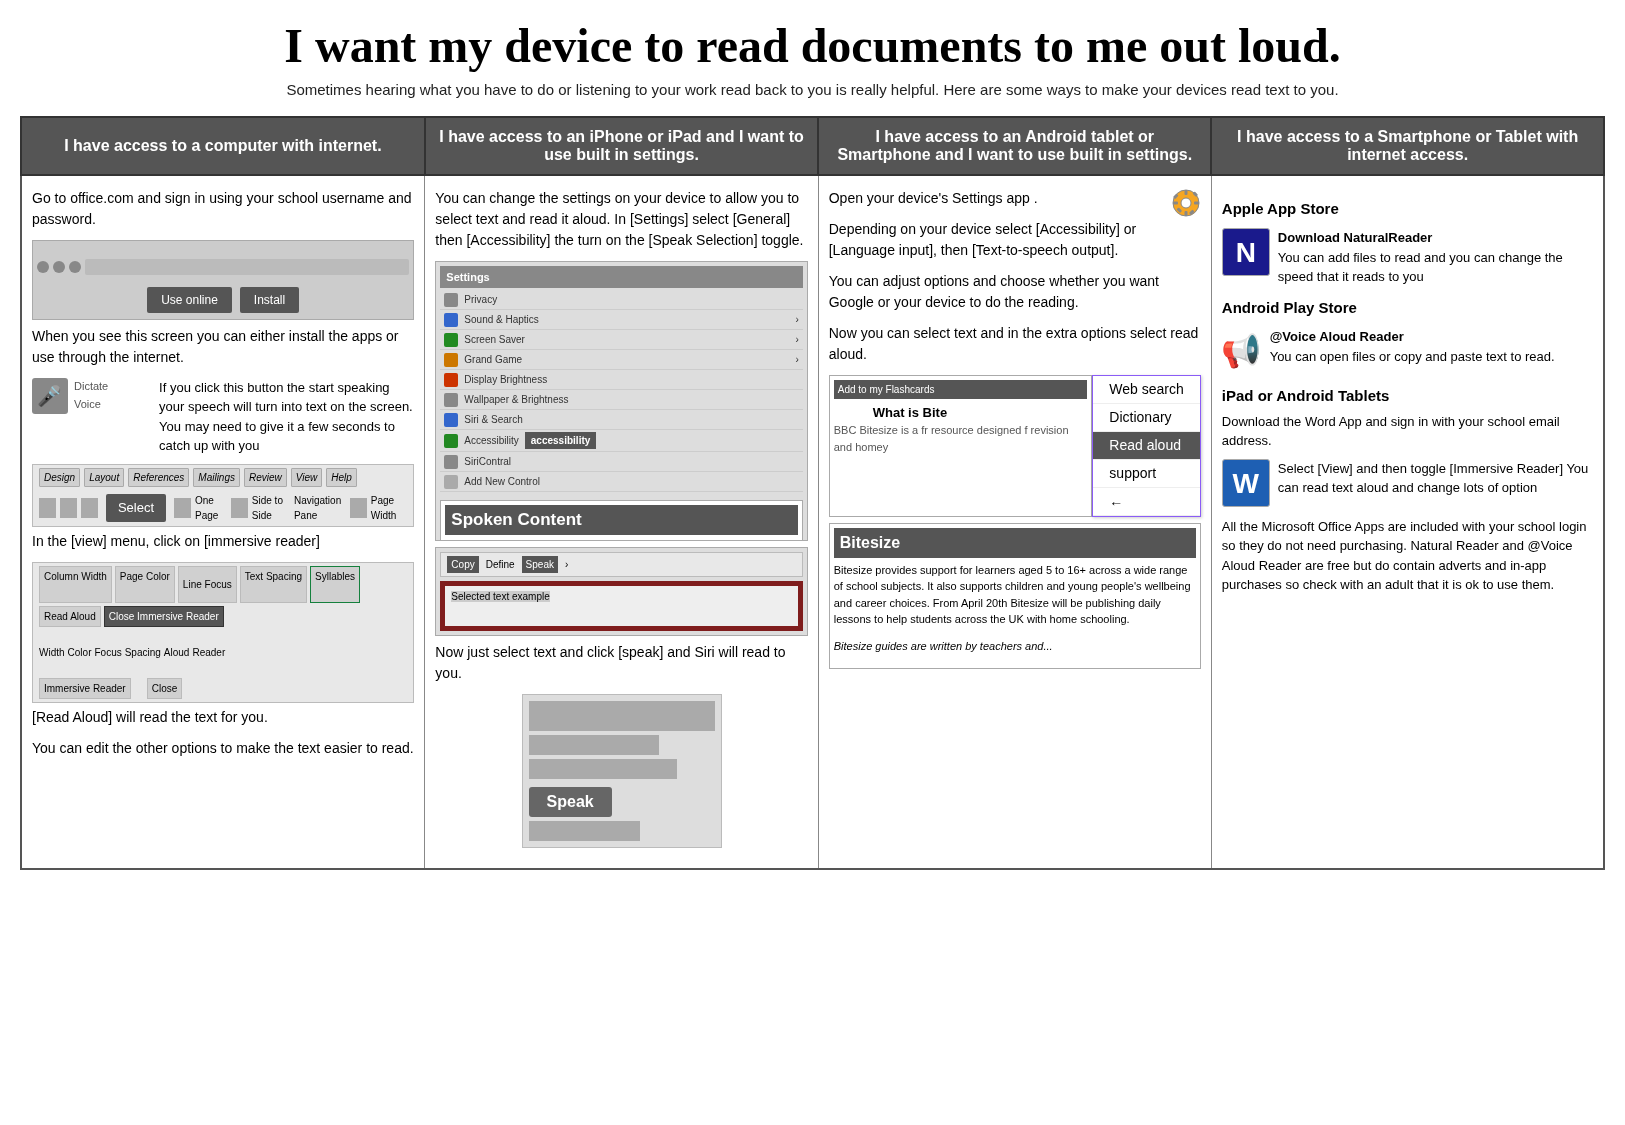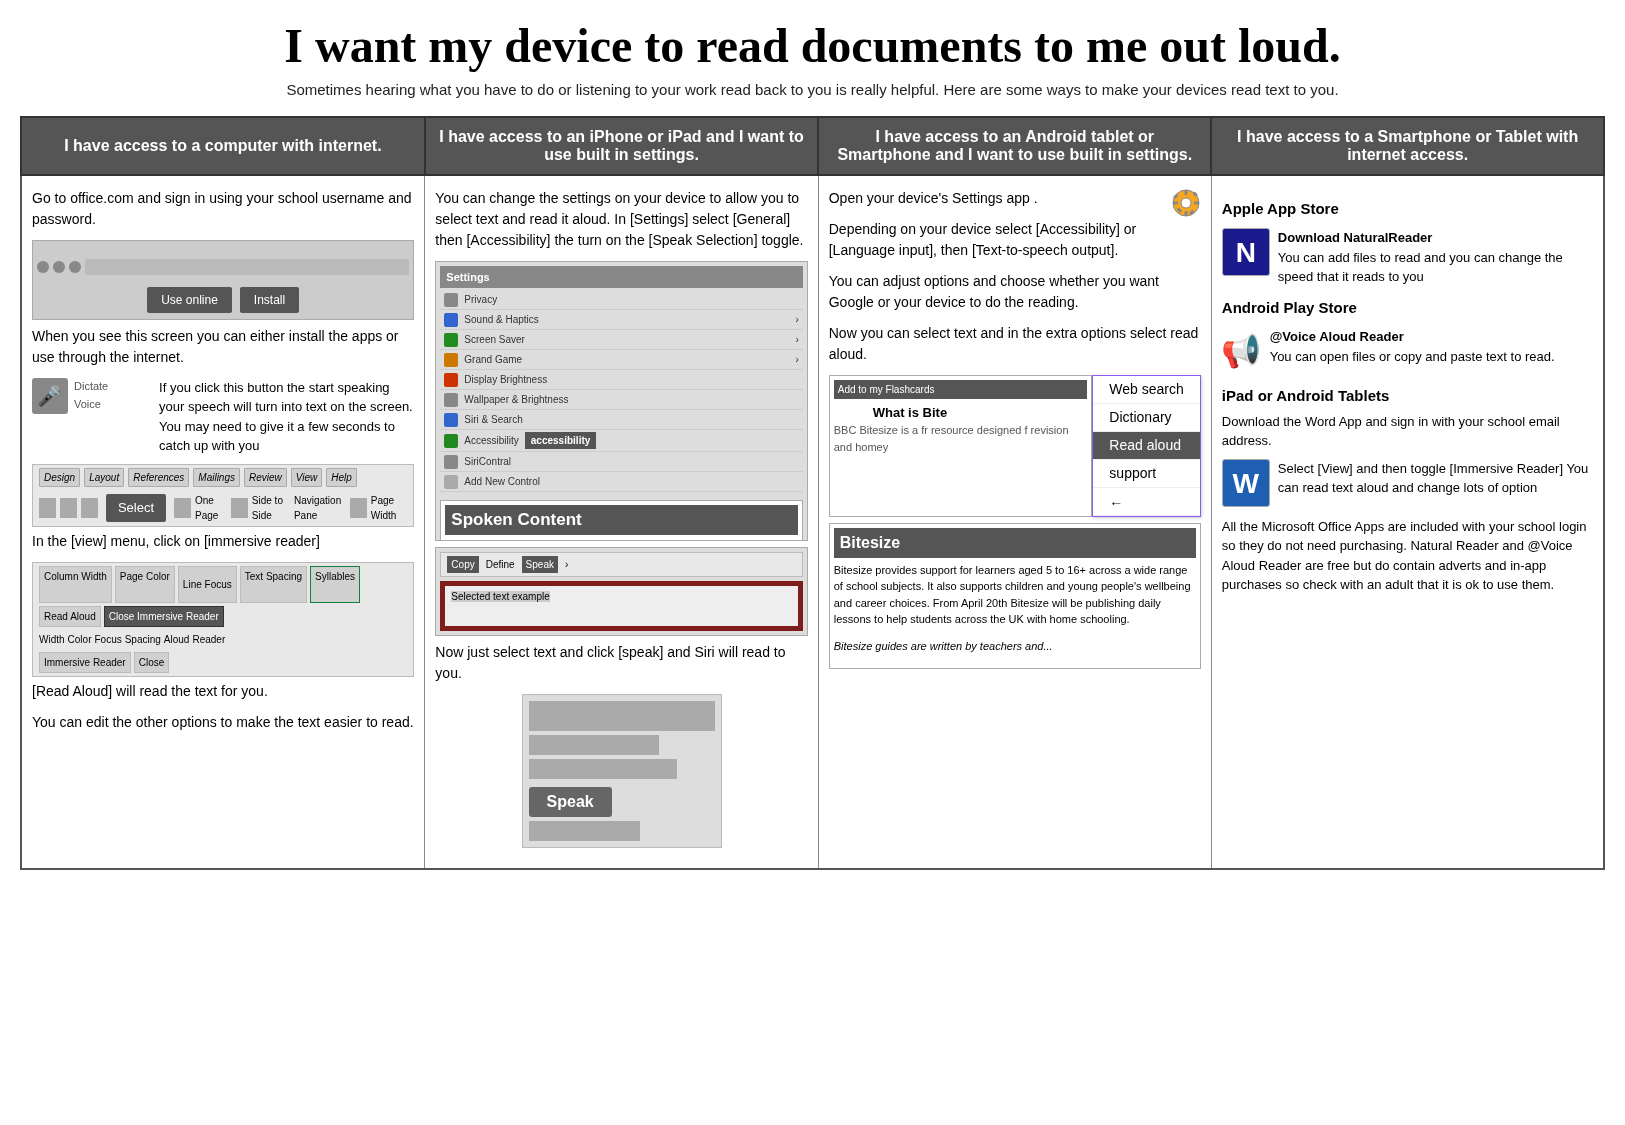--- a/index.html
+++ b/index.html
@@ -348,21 +348,21 @@
             <div style="width:24px;height:20px;background:#aaa;"></div>
             <span style="font-size:10px;">Side to Side</span>
             <span style="font-size:10px;">Navigation Pane</span>
             <div style="width:24px;height:20px;background:#aaa;"></div>
             <span style="font-size:10px;">Page Width</span>
           </div>
         </div>
 
         <p>In the [view] menu, click on [immersive reader]</p>
 
-        <div class="mock-toolbar" style="flex-wrap:wrap;gap:3px;">
+        <div class="mock-toolbar" style="flex-wrap:wrap;gap:16px;">
           <div style="display:flex;gap:3px;flex-wrap:wrap;width:100%;">
             <span style="font-size:10px;background:#d0d0d0;padding:2px 4px;border:1px solid #bbb;">Column Width</span>
             <span style="font-size:10px;background:#d0d0d0;padding:2px 4px;border:1px solid #bbb;">Page Color</span>
             <span style="font-size:10px;background:#d0d0d0;padding:10px 4px;border:1px solid #bbb;">Line Focus</span>
             <span style="font-size:10px;background:#d0d0d0;padding:2px 4px;border:1px solid #bbb;">Text Spacing</span>
             <span style="font-size:10px;background:#d0d0d0;padding:2px 4px;border:1px solid #15803d;">Syllables</span>
             <span style="font-size:10px;background:#d0d0d0;padding:2px 4px;border:1px solid #bbb;">Read Aloud</span>
             <span style="font-size:10px;background:#555;color:white;padding:2px 4px;border:1px solid #333;">Close Immersive Reader</span>
           </div>
           <div style="display:flex;gap:3px;flex-wrap:wrap;width:100%;margin-top:2px;">

